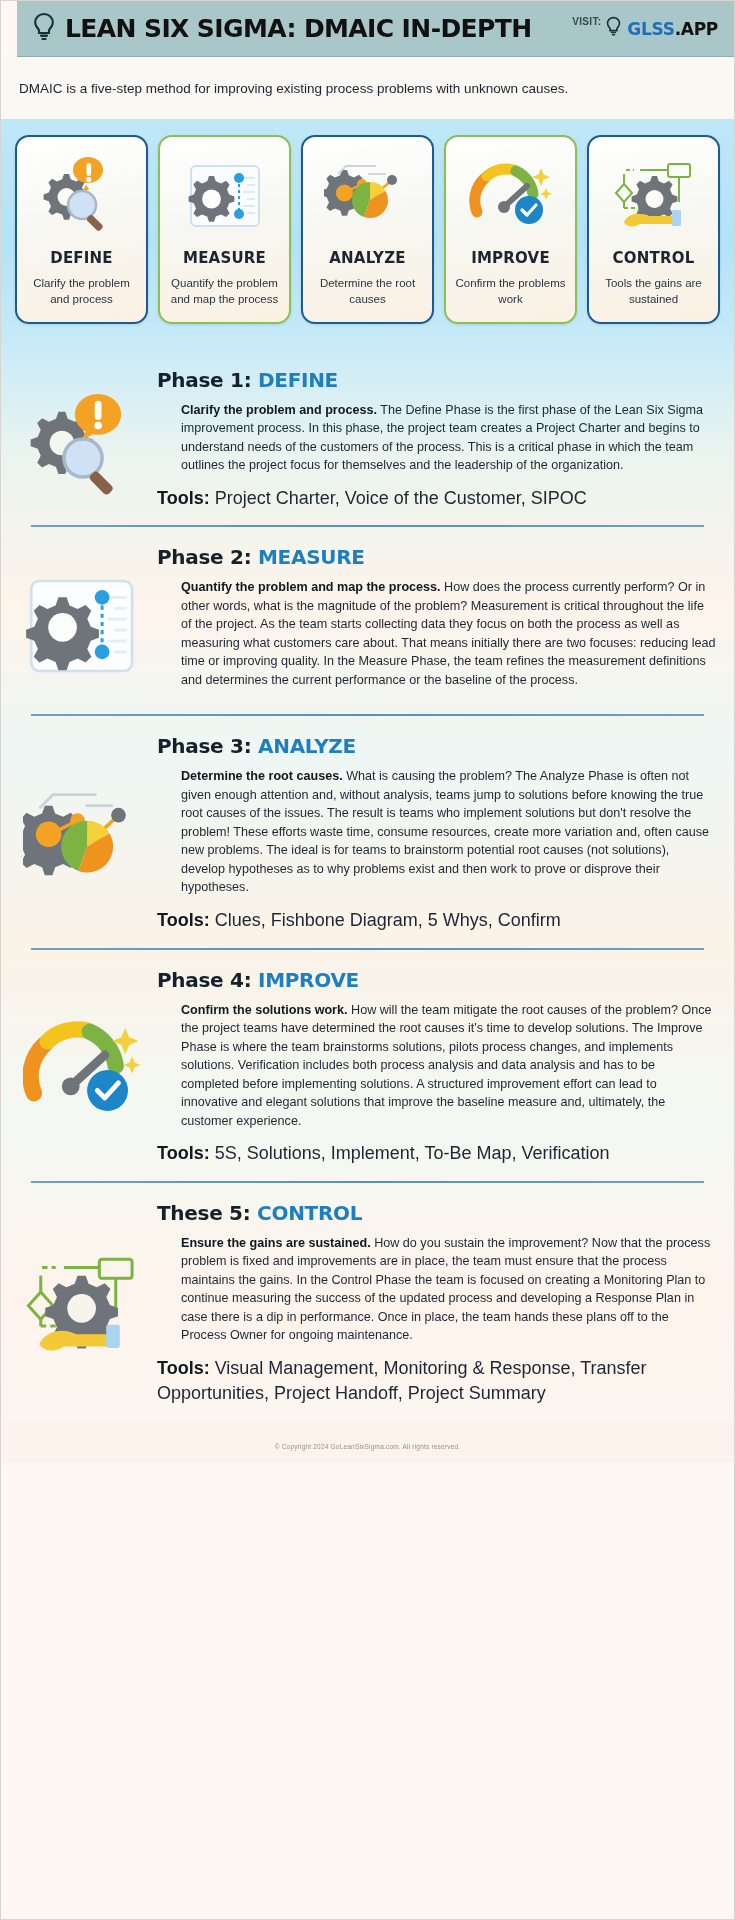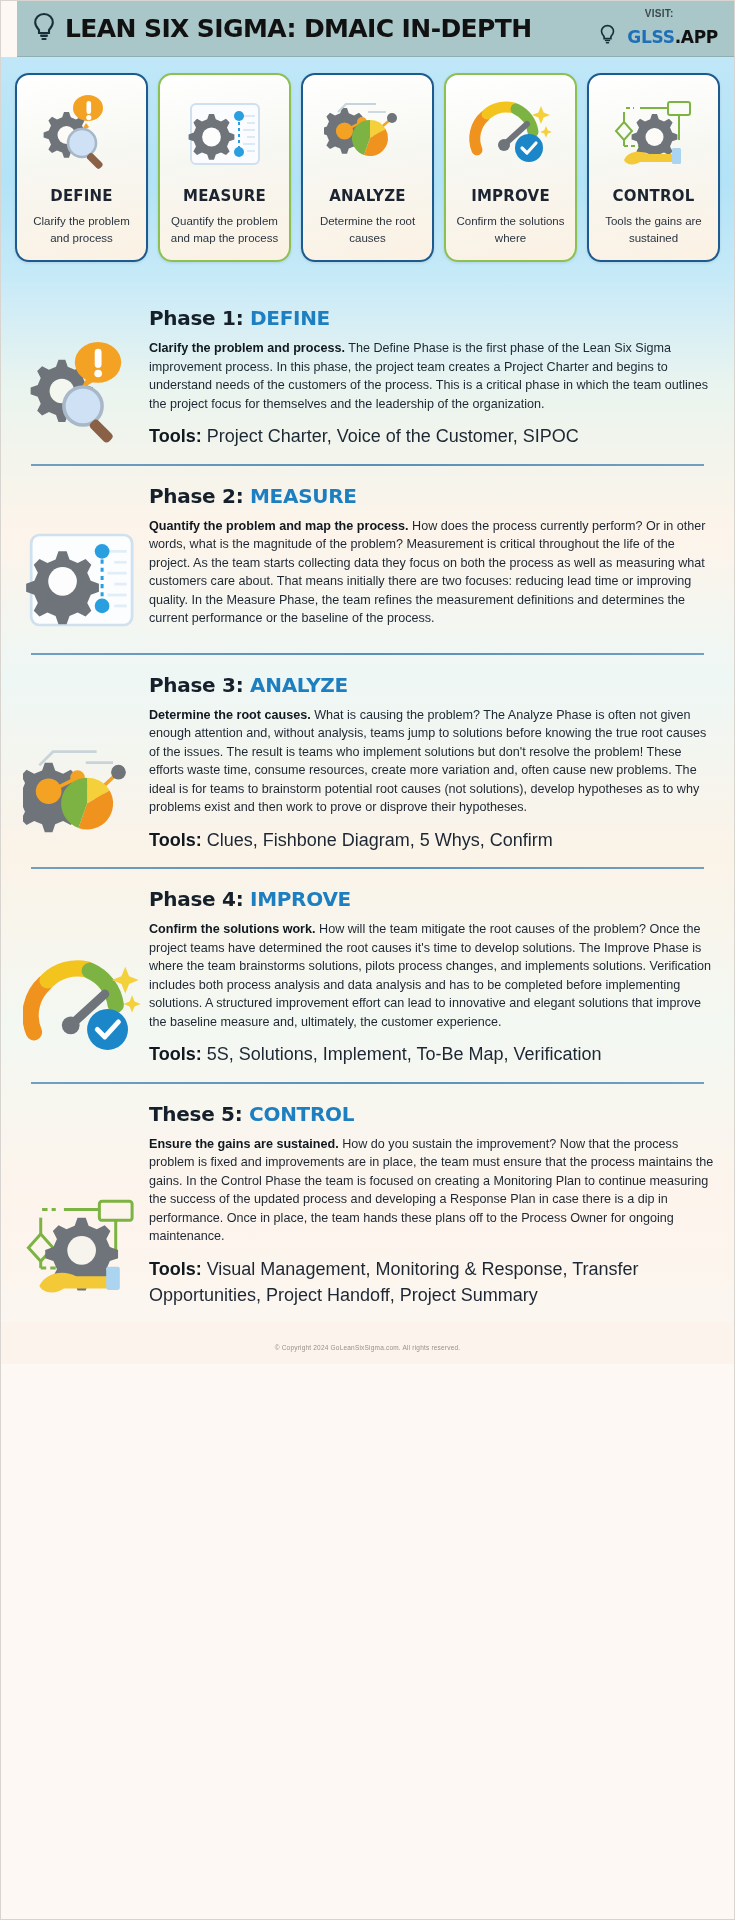--- a/index.html
+++ b/index.html
@@ -33,31 +33,29 @@
     font-size: 25px;
     font-weight: 800;
     letter-spacing: -0.6px;
     color: #111111;
     white-space: nowrap;
     font-family: "DejaVu Sans", sans-serif;
   }
   .header-right {
     margin-left: auto;
     display: flex;
-    align-items: center;
     gap: 5px;
-    flex-direction: column;
   }
   .visit-label {
     font-size: 10px;
     font-weight: 700;
     color: #3a4a4c;
     letter-spacing: 0.3px;
   }
-  .logo-wrap { display: flex; align-items: center; gap: 12px; }
+  .logo-wrap { display: flex; align-items: center; gap: 6px; }
   .logo-text {
     font-size: 17px;
     font-weight: 800;
     letter-spacing: -0.3px;
     font-family: "DejaVu Sans", sans-serif;
   }
   .logo-glss { color: #1e6fb8; }
   .logo-app  { color: #111111; }
 
   
@@ -124,23 +122,23 @@
       #fdf4ea 24%,
       #eef7f5 38%,
       #fbf3e8 55%,
       #f3f8f2 72%,
       #fdf4ec 88%,
       #fbf6f0 100%);
     padding: 6px 18px 0 18px;
   }
   .phase {
     display: flex;
-    gap: 2px;
+    gap: 10px;
     padding: 18px 0 14px 0;
-    align-items: flex-end;
+    align-items: center;
   }
   .phase-art {
     flex: 0 0 128px;
     width: 128px;
     display: flex;
     justify-content: center;
     padding-top: 6px;
   }
   .phase-body { flex: 1 1 auto; min-width: 0; }
   .phase-heading {
@@ -150,20 +148,21 @@
     letter-spacing: -0.3px;
     margin-bottom: 9px;
     font-family: "DejaVu Sans", sans-serif;
   }
   .phase-heading .accent { color: #1e7fc0; }
   .phase-text {
     font-size: 12.6px;
     line-height: 1.47;
     color: #1d2733;
     margin-bottom: 11px;
+    margin-left: 24px;
   }
   .phase-text b { font-weight: 700; color: #101820; }
   .phase-tools {
     font-size: 18px;
     line-height: 1.42;
     color: #1d2733;
   }
   .phase-tools b { font-weight: 700; color: #101820; }
   .divider {
     height: 2px;
@@ -206,20 +205,23 @@
             <path d="M11 2 C5.8 2 2.2 5.8 2.2 10.4 C2.2 13.8 4.4 16 6 18 L6 21 L16 21 L16 18 C17.6 16 19.8 13.8 19.8 10.4 C19.8 5.8 16.2 2 11 2 Z" fill="none" stroke="#17303a" stroke-width="2.4"></path>
             <rect x="7" y="22.6" width="8" height="2.4" rx="1.2" fill="#17303a"></rect>
             <rect x="8.4" y="26" width="5.2" height="2.2" rx="1.1" fill="#17303a"></rect>
           </svg>
         </span>
         <span class="logo-text"><span class="logo-glss">GLSS</span><span class="logo-app">.APP</span></span>
       </span>
     </div>
   </div>
 
+  <div class="intro">
+    <p class="intro-text">DMAIC is a five-step method for improving existing process problems with unknown causes.</p>
+  </div>
 
   <div class="cards-band">
     <div class="cards">
 
       <div class="card b-blue">
         <div class="card-icon">
           <svg width="88" height="86" viewBox="0 0 88 86">
             <g fill="#6e7479">
               <path d="M26 20 l5 0 1.8 5.2 5.2 2.2 5-2.6 3.6 3.6 -2.6 5 2.2 5.2 5.2 1.8 0 5 -5.2 1.8 -2.2 5.2 2.6 5 -3.6 3.6 -5-2.6 -5.2 2.2 -1.8 5.2 -5 0 -1.8-5.2 -5.2-2.2 -5 2.6 -3.6-3.6 2.6-5 -2.2-5.2 -5.2-1.8 0-5 5.2-1.8 2.2-5.2 -2.6-5 3.6-3.6 5 2.6 5.2-2.2z"></path>
             </g>
@@ -297,21 +299,21 @@
             <circle cx="37" cy="53" r="6" fill="#6e7479"></circle>
             <circle cx="62" cy="56" r="14" fill="#1b86c8"></circle>
             <polyline points="55,56 60,61 69,51" fill="none" stroke="#ffffff" stroke-width="3.2" stroke-linecap="round" stroke-linejoin="round"></polyline>
             <g fill="#f4d03a">
               <path d="M74 14 l2.6 6.4 6.4 2.6 -6.4 2.6 -2.6 6.4 -2.6-6.4 -6.4-2.6 6.4-2.6z"></path>
               <path d="M79 34 l1.7 4.2 4.2 1.7 -4.2 1.7 -1.7 4.2 -1.7-4.2 -4.2-1.7 4.2-1.7z"></path>
             </g>
           </svg>
         </div>
         <div class="card-title">IMPROVE</div>
-        <div class="card-desc">Confirm the solutions where</div>
+        <div class="card-desc">Confirm the problems work</div>
       </div>
 
       <div class="card b-blue">
         <div class="card-icon">
           <svg width="88" height="86" viewBox="0 0 88 86">
             <g stroke="#7cb342" stroke-width="2" fill="none">
               <rect x="58" y="10" width="22" height="13" rx="2"></rect>
               <line x1="69" y1="23" x2="69" y2="48"></line>
               <line x1="30" y1="16" x2="58" y2="16"></line>
               <line x1="16" y1="16" x2="24" y2="16" stroke-dasharray="4 3"></line>

